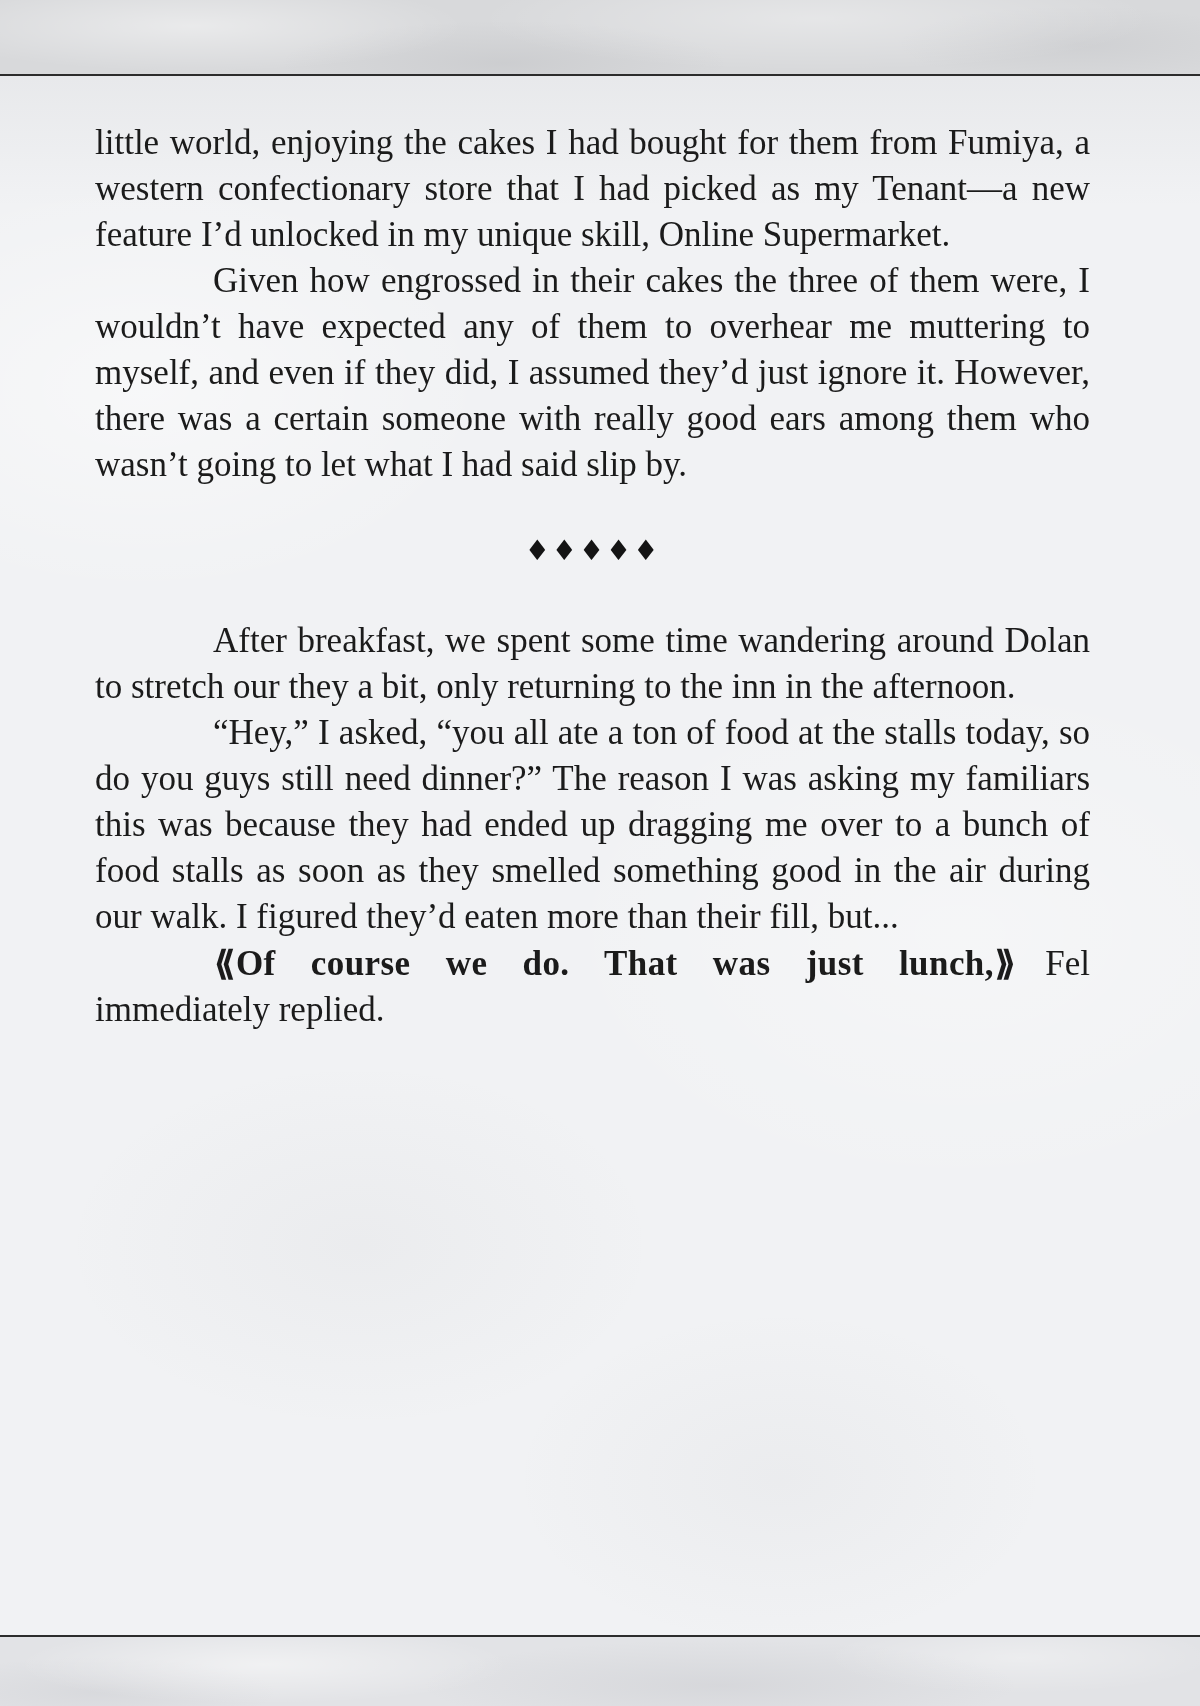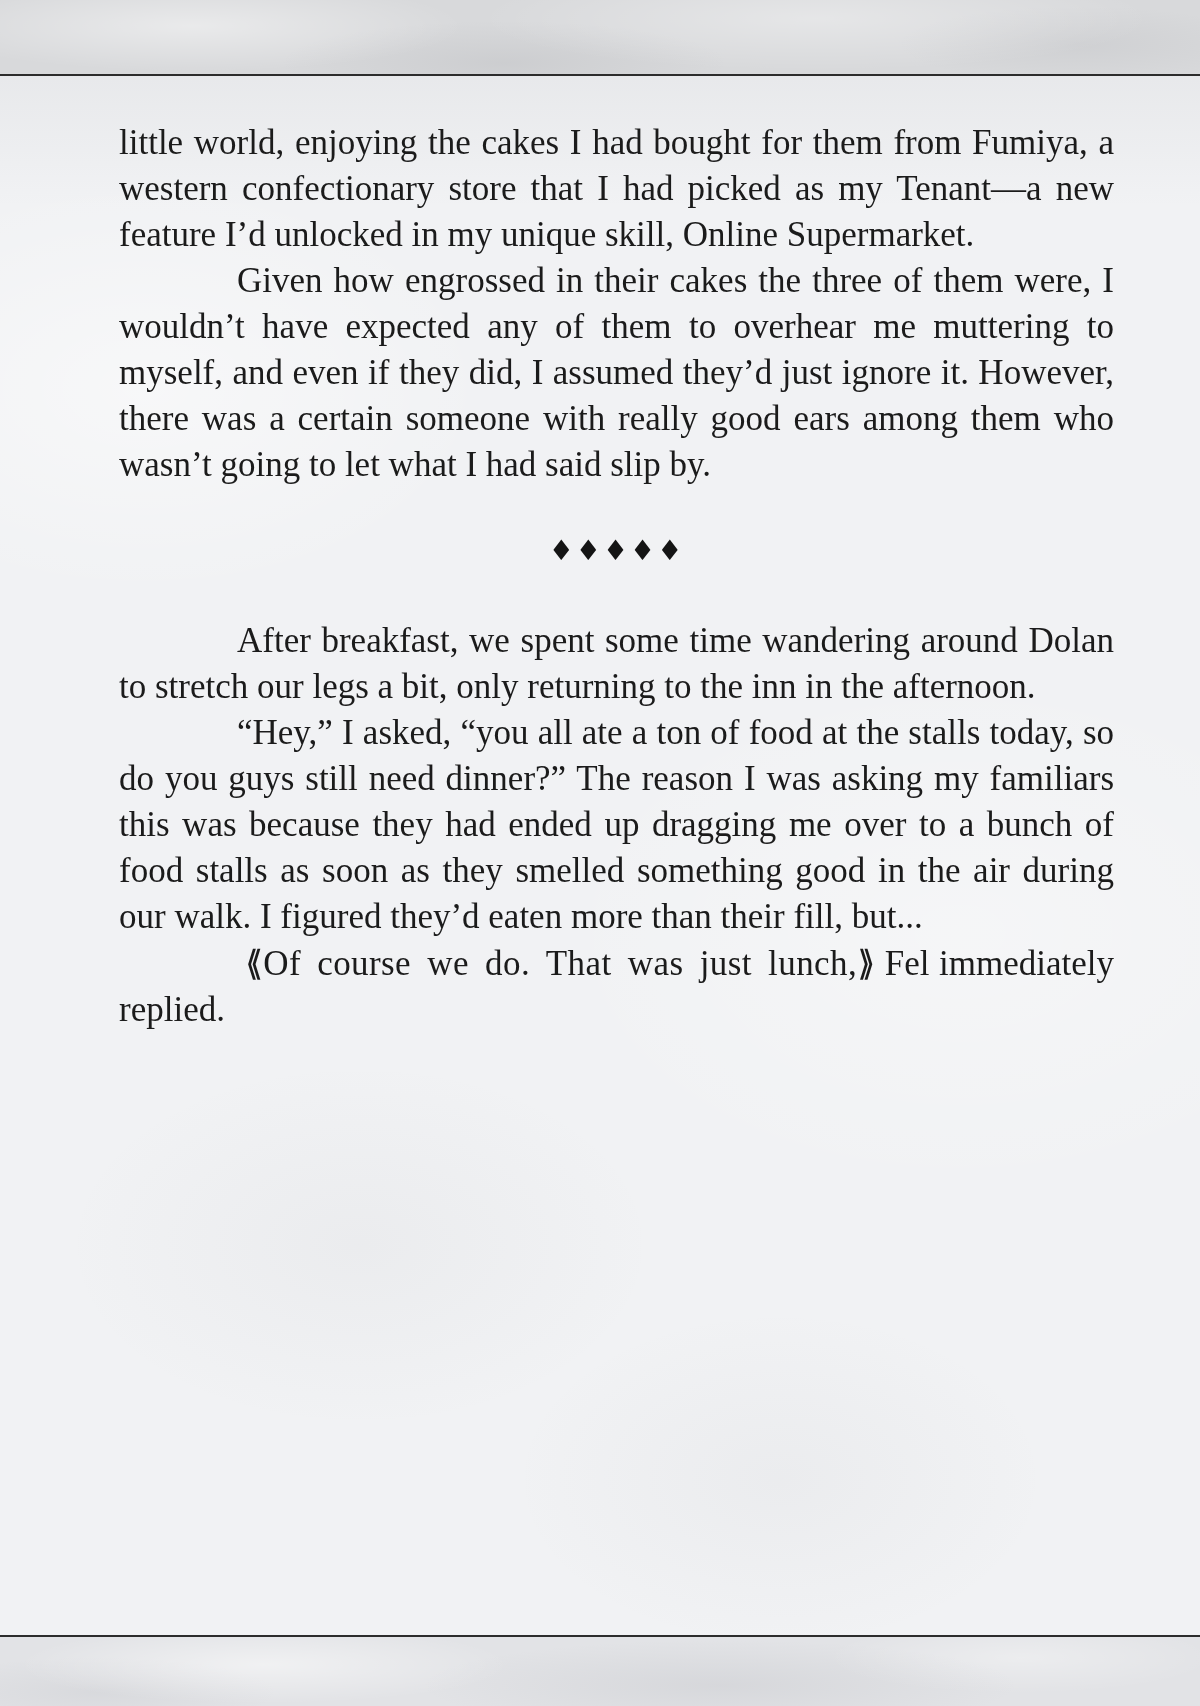--- a/index.html
+++ b/index.html
@@ -24,33 +24,32 @@
   .book-page{
     flex:1 1 auto;
     background-color:#f1f2f4;
     background-image:
       linear-gradient(180deg, rgba(150,152,158,.10), rgba(255,255,255,0) 130px),
       radial-gradient(ellipse 500px 300px at 12% 20%, rgba(255,255,255,.45), transparent 70%),
       radial-gradient(ellipse 600px 380px at 80% 55%, rgba(255,255,255,.30), transparent 70%),
       radial-gradient(ellipse 420px 260px at 30% 75%, rgba(120,122,128,.05), transparent 70%),
       radial-gradient(ellipse 380px 240px at 65% 90%, rgba(120,122,128,.05), transparent 70%);
     position:relative;
-    padding-left:24px;
   }
   .text-column{
     margin:44px 0 0 95px;
     width:995px;
     font-size:35px;
     line-height:46px;
     color:#1b1b1b;
     text-align:justify;
   }
   .text-column p{margin:0;}
   .text-column p.indent{text-indent:118px;}
-  .seg-bold{font-weight:400;letter-spacing:.012em;word-spacing:.18em;margin-left:8px;}
+  .seg-bold{font-weight:700;letter-spacing:.012em;word-spacing:.18em;}
   .seg-italic{font-style:italic;}
   
   .brk{
     font-family:"DejaVu Sans",sans-serif;
     letter-spacing:-0.26em;
     margin-right:0.26em;
   }
   
   .scene-break{
     text-align:center;
@@ -77,19 +76,19 @@
 </head>
 <body>
 
 <div class="top-chrome"></div>
 
 <div class="book-page">
   <div class="text-column" id="text-column">
       <p class="">little world, enjoying the cakes I had bought for them from Fumiya, a western confectionary store that I had picked as my Tenant—a new feature I’d unlocked in my unique skill, Online Supermarket.</p>
       <p class="indent">Given how engrossed in their cakes the three of them were, I wouldn’t have expected any of them to overhear me muttering to myself, and even if they did, I assumed they’d just ignore it. However, there was a certain someone with really good ears among them who wasn’t going to let what I had said slip by.</p>
       <div class="scene-break">♦♦♦♦♦</div>
-      <p class="indent">After breakfast, we spent some time wandering around Dolan to stretch our legs a bit, only returning to the inn in the afternoon.</p>
+      <p class="indent">After breakfast, we spent some time wandering around Dolan to stretch our they a bit, only returning to the inn in the afternoon.</p>
       <p class="indent">“Hey,” I asked, “you all ate a ton of food at the stalls today, so do you guys still need dinner?” The reason I was asking my familiars this was because they had ended up dragging me over to a bunch of food stalls as soon as they smelled something good in the air during our walk. I figured they’d eaten more than their fill, but...</p>
       <p class="indent"><span class="seg-bold"><span class="brk">⟨⟨</span>Of course we do. That was just lunch,<span class="brk">⟩⟩</span></span> Fel immediately replied.</p>
     </div>
 </div>
 
 <div class="bottom-chrome"></div>
 
 </body></html>

